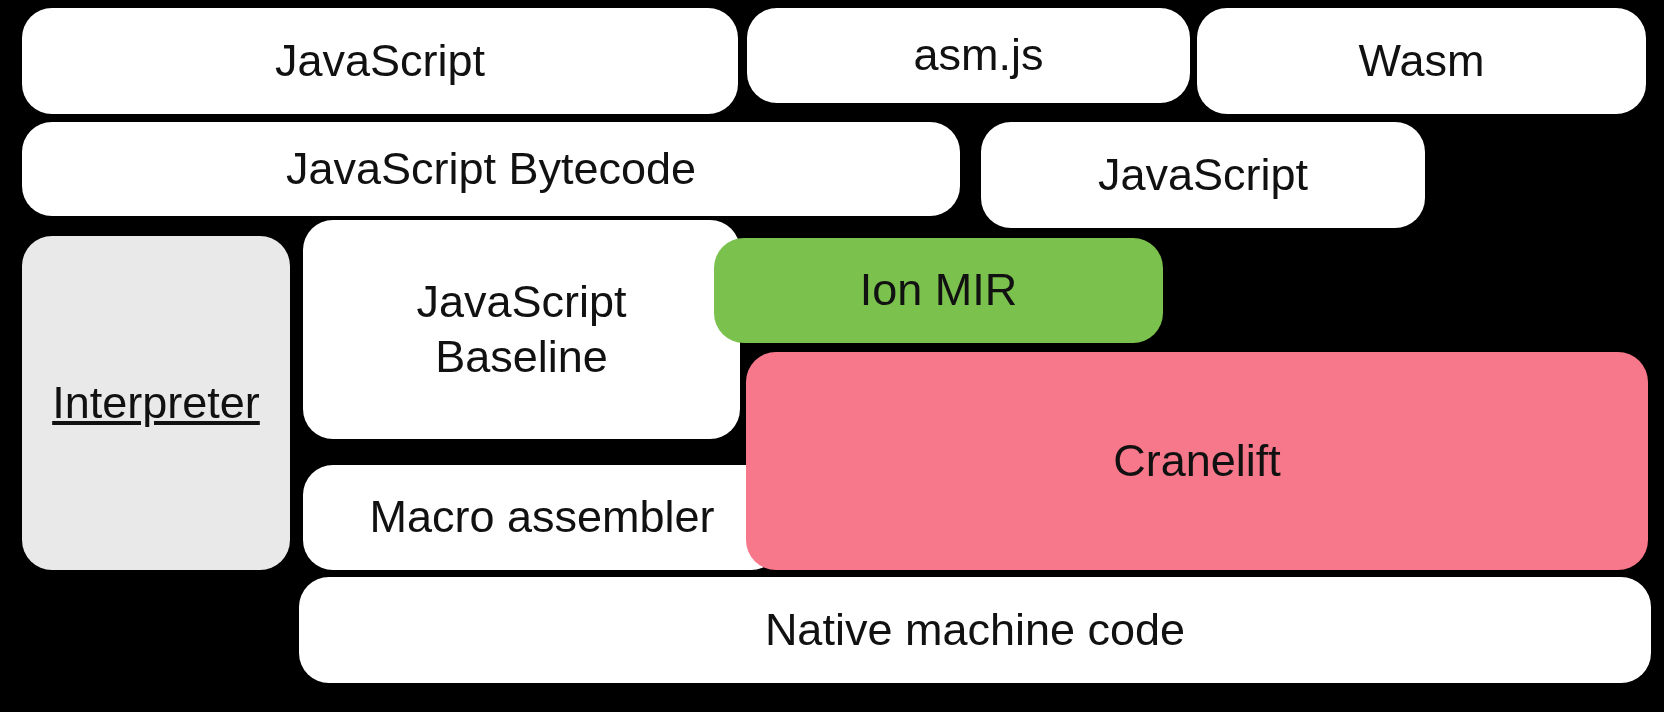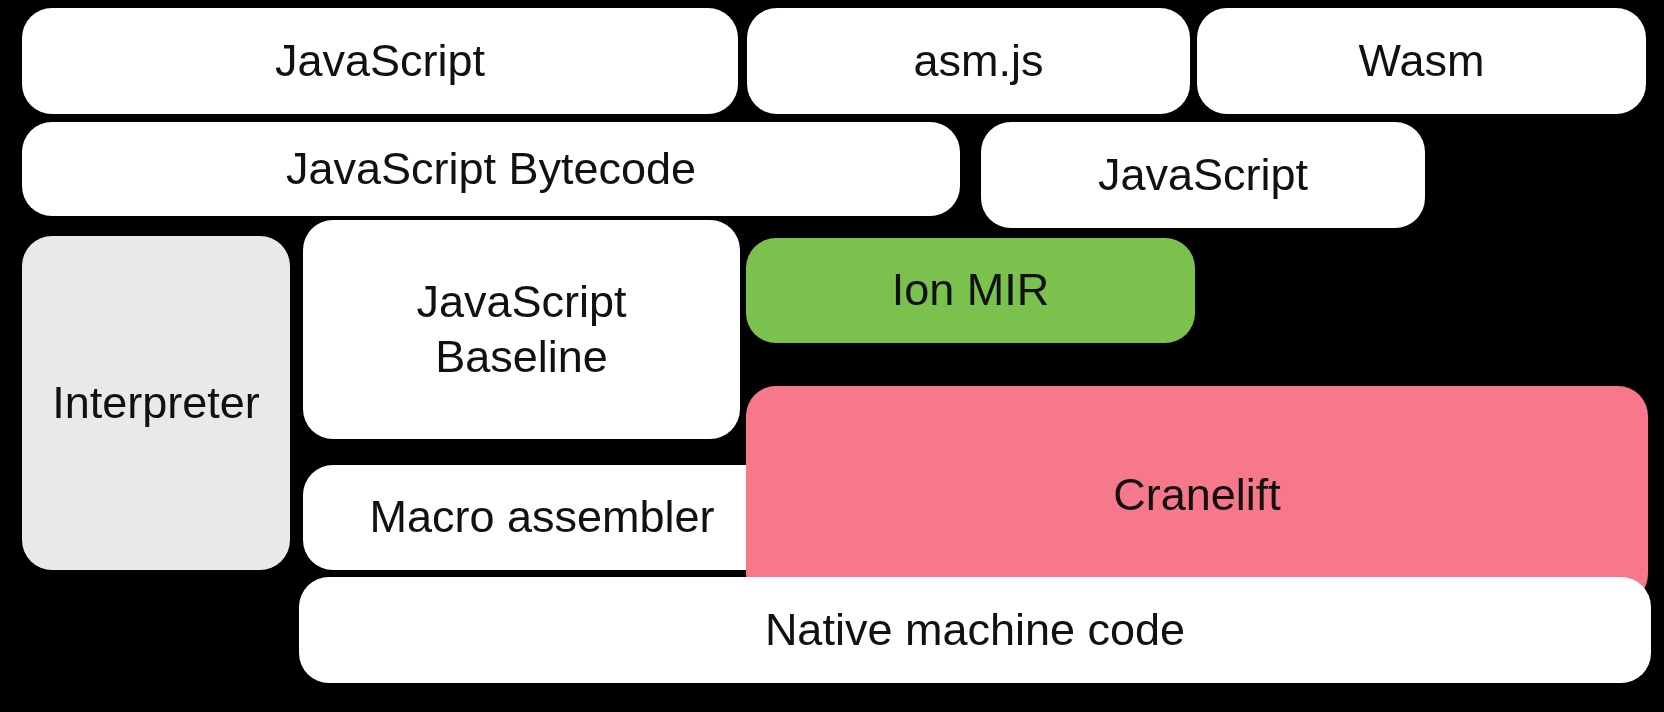--- a/index.html
+++ b/index.html
@@ -22,33 +22,33 @@
     justify-content: center;
     text-align: center;
     border-radius: 30px;
     font-size: 45px;
     line-height: 1.22;
     color: #111111;
     background: #ffffff;
     box-sizing: border-box;
   }
   .fill-white { background: #ffffff; }
-  .fill-gray  { background: #e9e9e9; }
+  .fill-gray  { background: #e9e9e9; text-decoration: underline; }
   .fill-green { background: #7bc14d; }
-  .fill-pink  { background: #f7788a; margin-top: 34px; }
+  .fill-pink  { background: #f7788a; }
 
   .n-javascript          { left: 22px;   top: 8px;   width: 716px;  height: 106px; }
-  .n-asmjs               { left: 747px;  top: 8px;   width: 443px;  height: 106px; padding-left: 20px; }
+  .n-asmjs               { left: 747px;  top: 8px;   width: 443px;  height: 95px; padding-left: 20px; }
   .n-wasm                { left: 1197px; top: 8px;   width: 449px;  height: 106px; text-align: center; }
   .n-javascript-bytecode { left: 22px;   top: 122px; width: 938px;  height: 94px; }
   .n-baldrmonkey         { left: 981px;  top: 122px; width: 444px;  height: 106px; }
   .n-interpreter         { left: 22px;   top: 236px; width: 268px;  height: 334px; }
   .n-javascript-baseline { left: 303px;  top: 220px; width: 437px;  height: 219px; padding: 0 52px; }
   .n-macro-assembler     { left: 303px;  top: 465px; width: 478px;  height: 105px; }
-  .n-ion-mir             { left: 746px;  top: 238px; width: 449px;  height: 105px; }
+  .n-ion-mir             { left: 714px;  top: 238px; width: 449px;  height: 105px; }
   .n-cranelift           { left: 746px;  top: 352px; width: 902px;  height: 218px; }
   .n-native-machine-code { left: 299px;  top: 577px; width: 1352px; height: 106px; }
 </style>
 </head>
 <body>
 
 <div id="canvas">
 
   <div class="node fill-white n-javascript">JavaScript</div>
 

